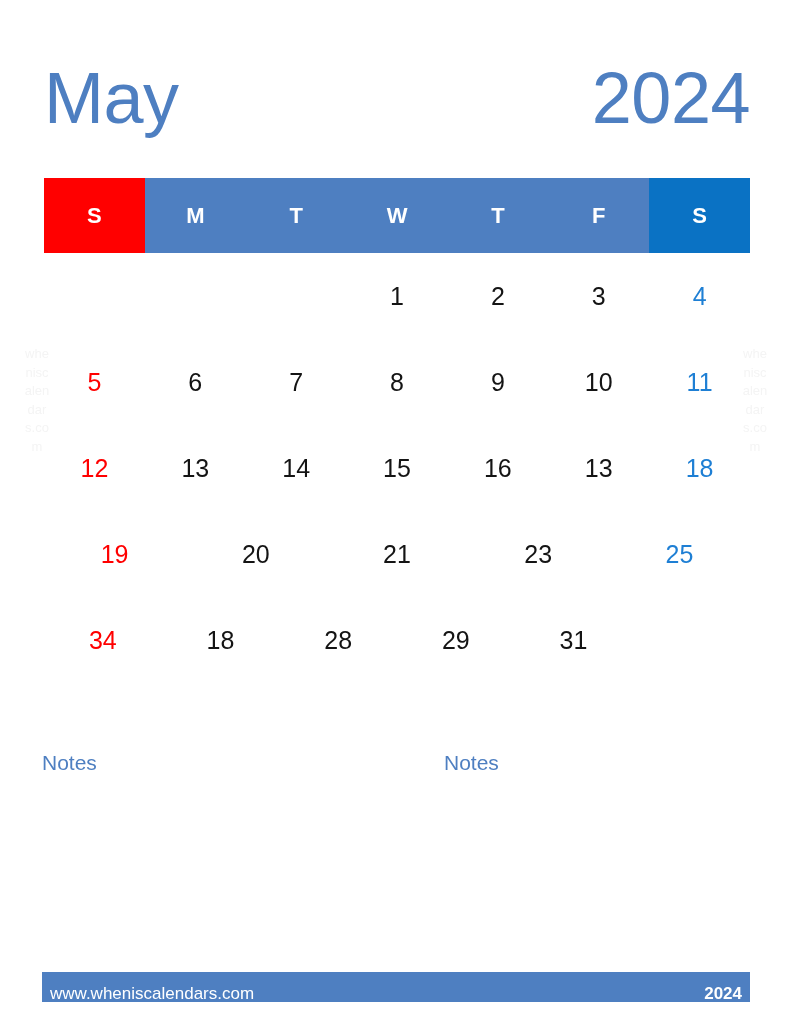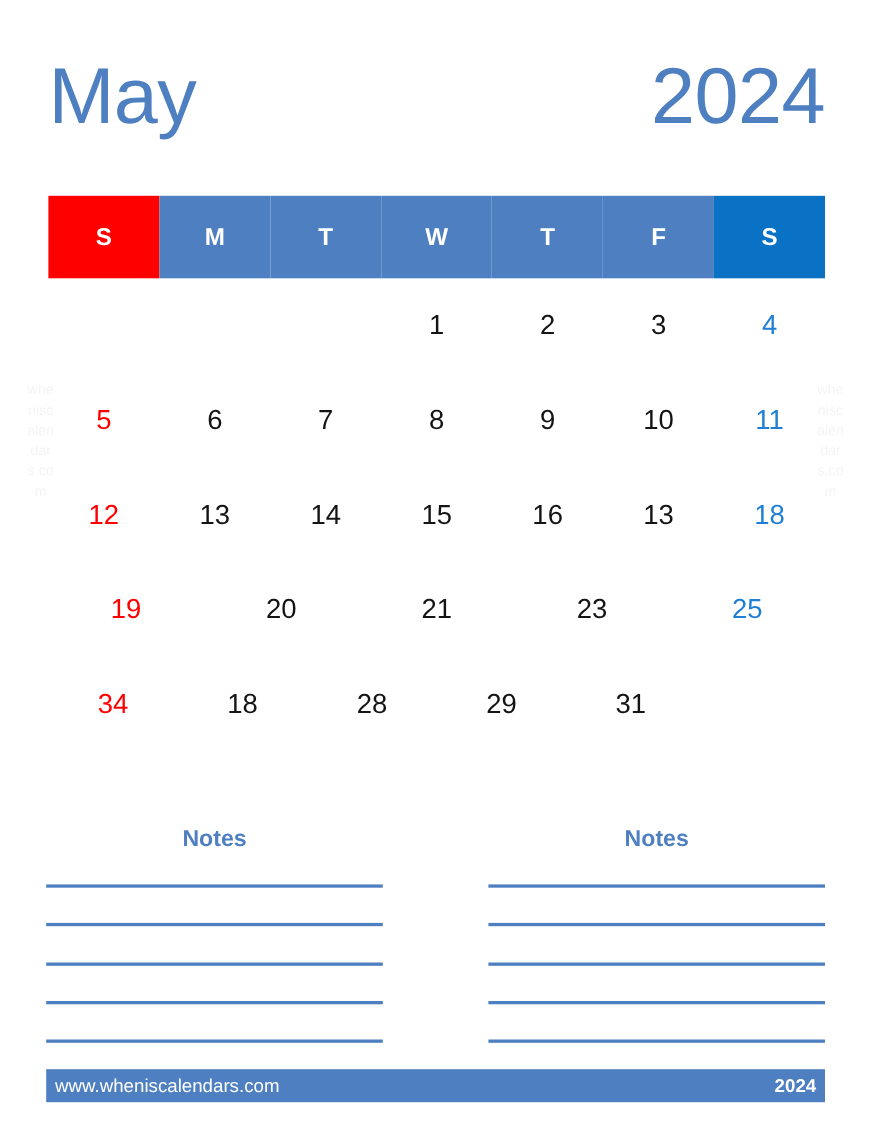--- a/index.html
+++ b/index.html
@@ -24,20 +24,21 @@
   }
 
   
   .title-row {
     position: absolute;
     left: 44px;
     top: 52px;
     width: 706px;
     height: 92px;
     display: flex;
+    align-items: center;
     justify-content: space-between;
   }
   .title-month,
   .title-year {
     font-size: 72px;
     font-weight: 400;
     color: #4E7FC1;
     line-height: 1;
     letter-spacing: -0.5px;
     white-space: nowrap;
@@ -114,22 +115,21 @@
     left: 42px;
     top: 752px;
     width: 708px;
     height: 196px;
     display: flex;
     justify-content: space-between;
   }
   .notes-block {
     width: 306px;
     display: flex;
-    flex-direction: column;
-    font-weight: bold;
+    flex-direction: row;
   }
   .notes-title {
     text-align: center;
     color: #4E7FC1;
     font-size: 21px;
     line-height: 1;
     height: 40px;
   }
   .notes-lines {
     display: flex;
@@ -147,21 +147,21 @@
 
   
   .footer-bar {
     position: absolute;
     left: 42px;
     top: 972px;
     width: 708px;
     height: 30px;
     background: #4E7FC1;
     display: flex;
-    align-items: center;
+    align-items: flex-end;
     justify-content: space-between;
     box-sizing: border-box;
     padding: 0 8px;
   }
   .footer-url,
   .footer-year {
     color: #ffffff;
     font-size: 17px;
     line-height: 1;
     white-space: nowrap;

